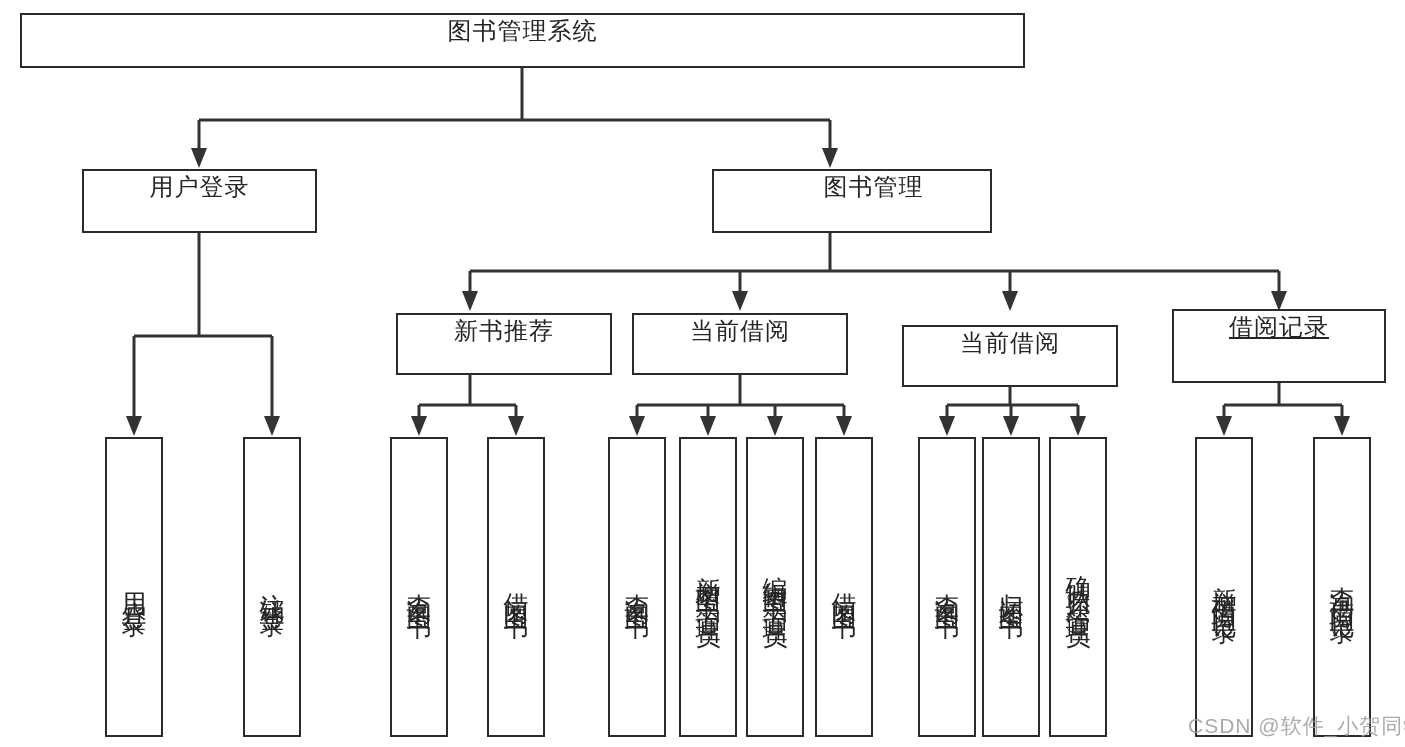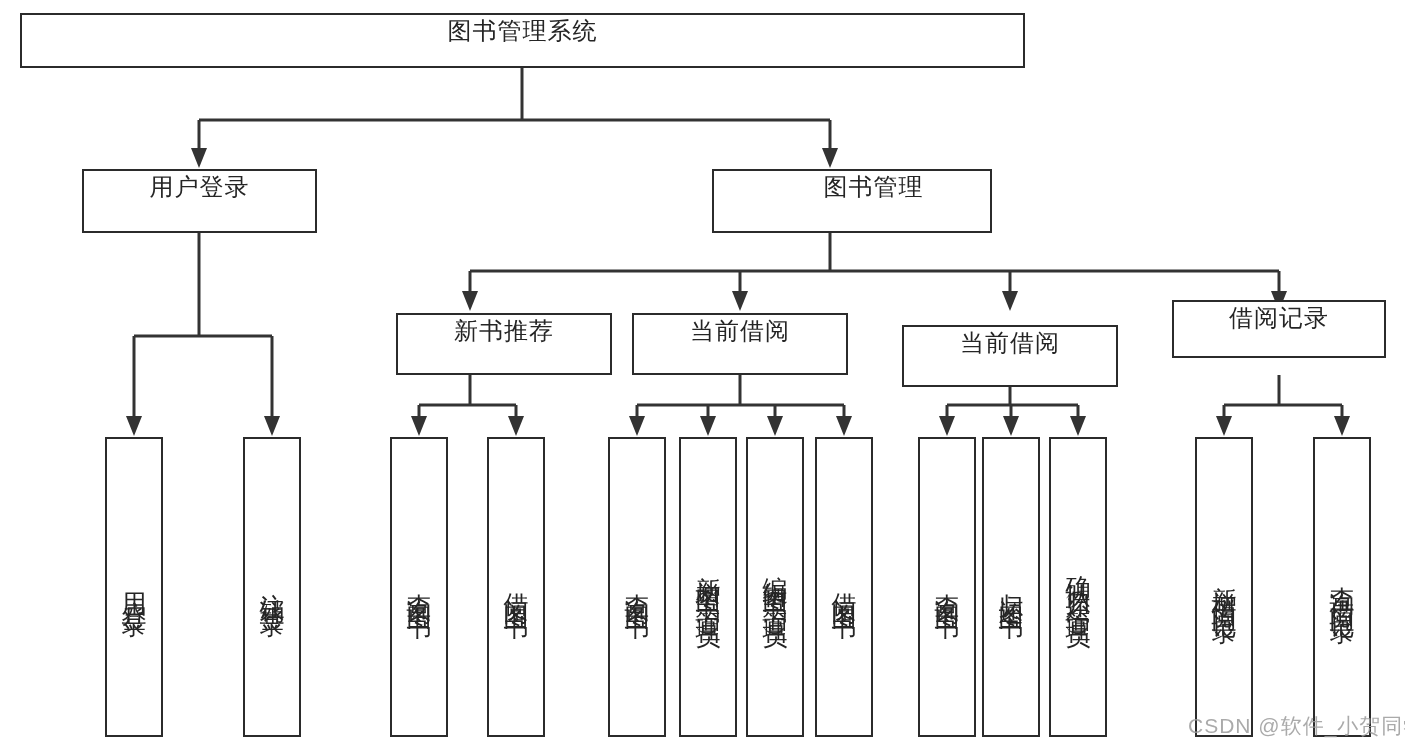--- a/index.html
+++ b/index.html
@@ -147,21 +147,21 @@
 
   <div class="box" style="left:362px; top:313px; width:216px; height:62px;margin-left:34px;">
     <span>新书推荐</span>
   </div>
   <div class="box" style="left:632px; top:313px; width:216px; height:62px;">
     <span>当前借阅</span>
   </div>
   <div class="box" style="left:902px; top:313px; width:216px; height:62px;margin-top:12px;">
     <span>当前借阅</span>
   </div>
-  <div class="box" style="left:1172px; top:300px; width:214px; height:58px;">
+  <div class="box" style="left:1172px; top:309px; width:214px; height:74px;text-decoration:underline;">
     <span>借阅记录</span>
   </div>
 
   <div class="vbox" style="left:105px;">
     <span>用户登录</span>
   </div>
   <div class="vbox" style="left:243px;">
     <span>注销登录</span>
   </div>
 

